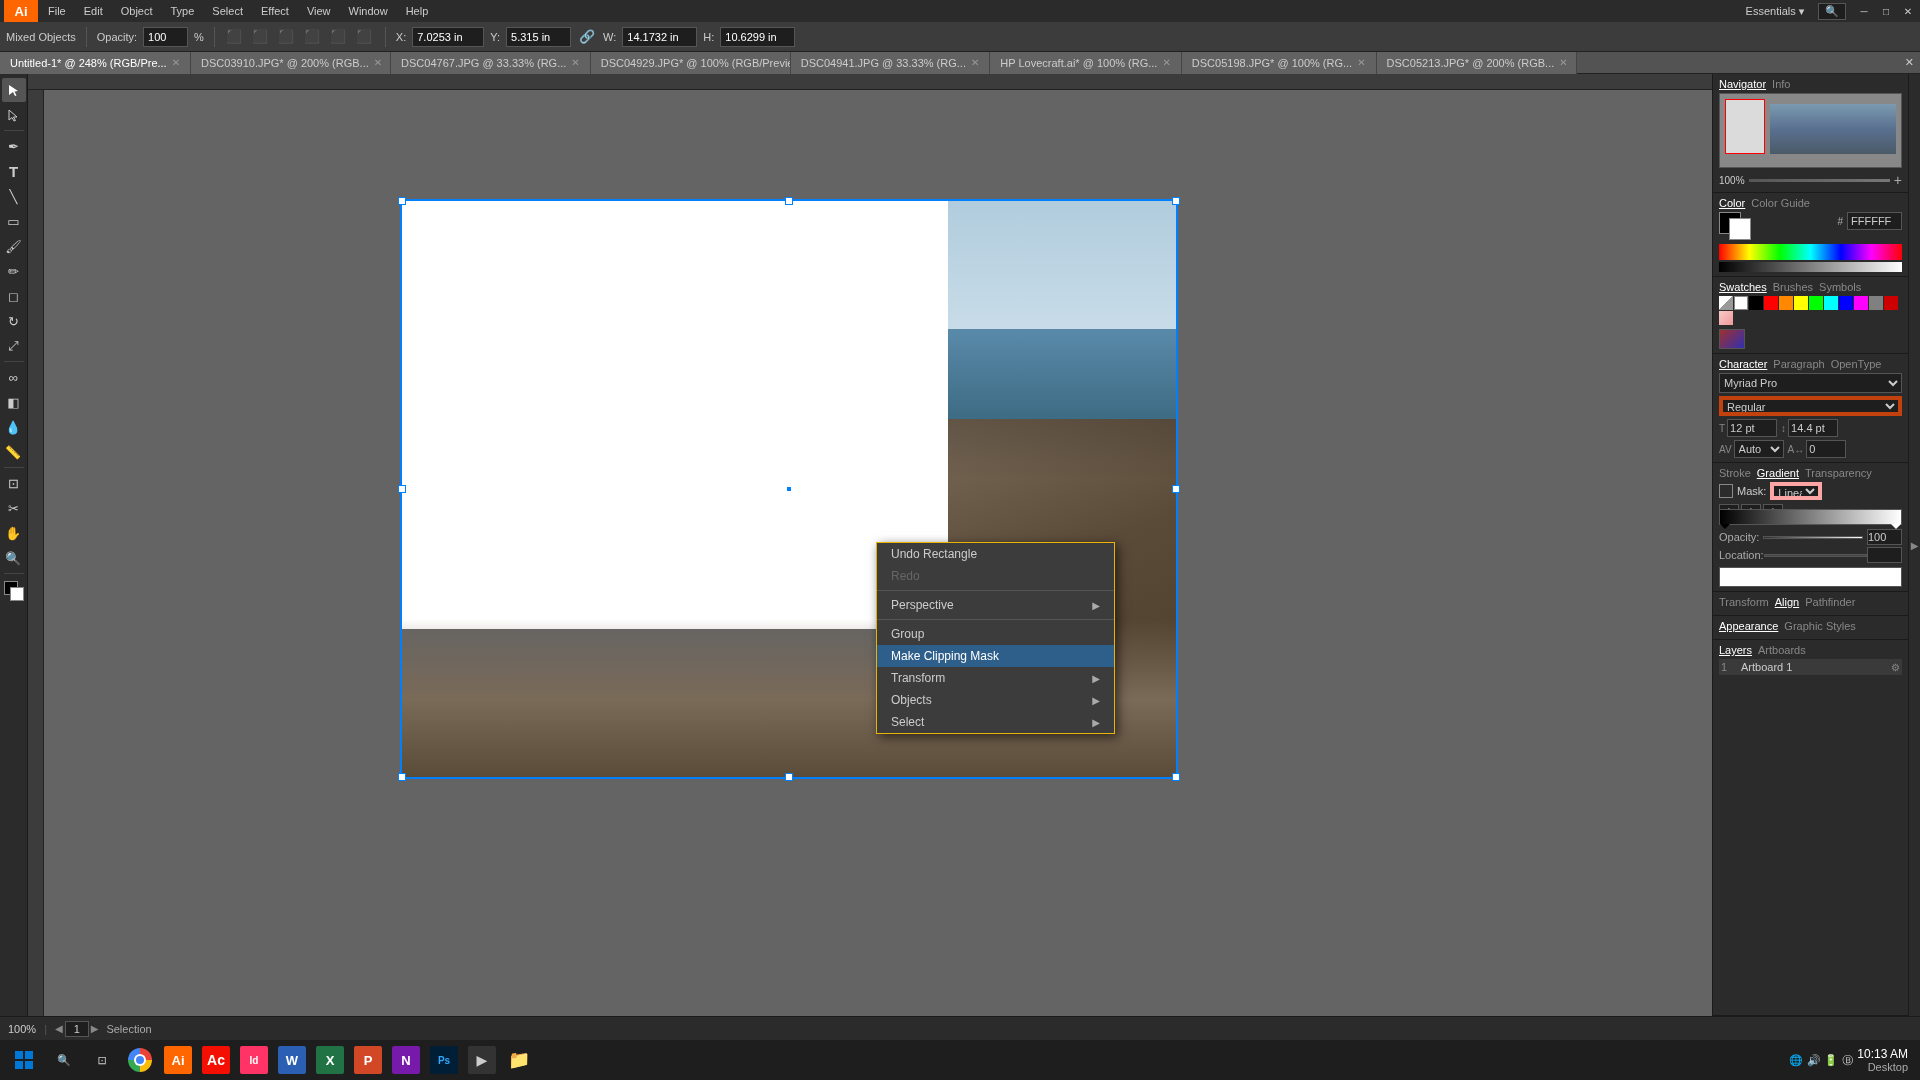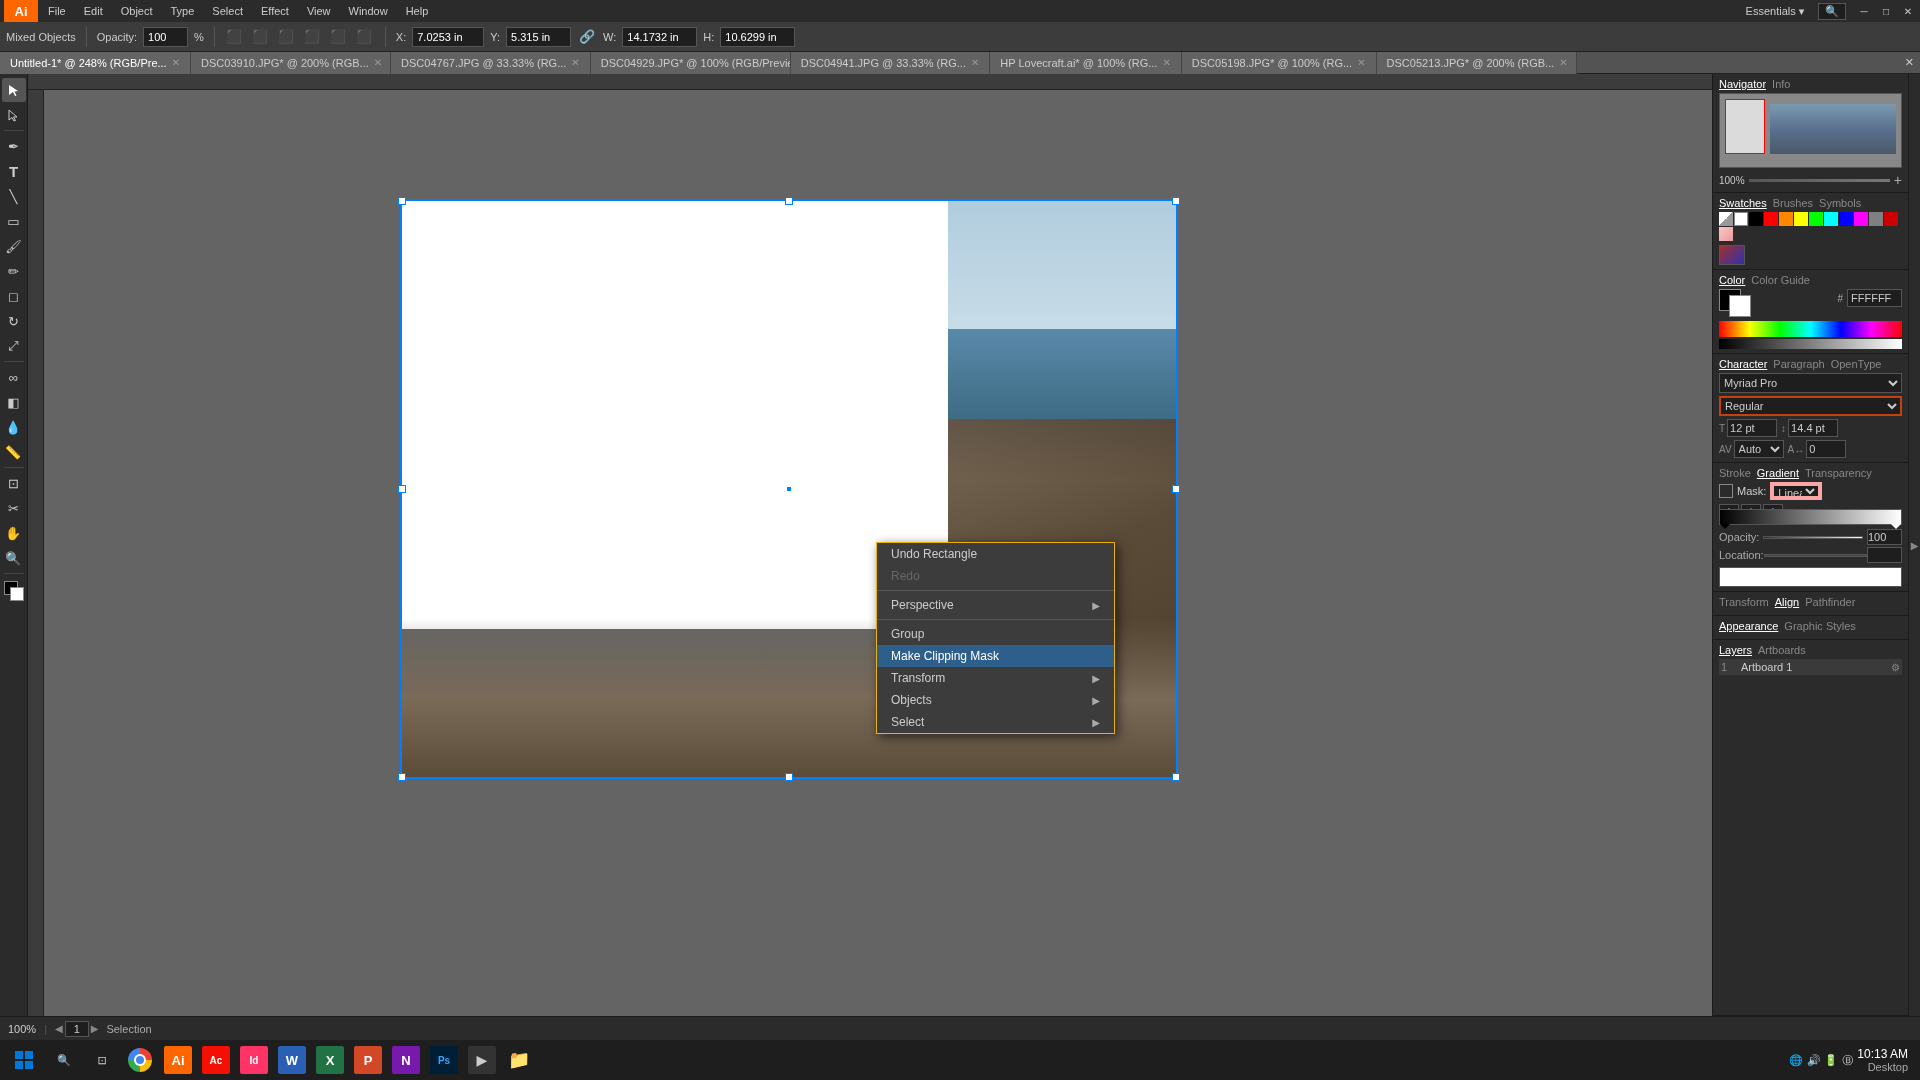--- a/index.html
+++ b/index.html
@@ -273,20 +273,39 @@
       </div>
       <div style="display:flex;align-items:center;gap:4px;margin-top:4px;">
         <span style="font-size:10px;color:#ccc;">100%</span>
         <div style="flex:1;height:3px;background:linear-gradient(to right,#555,#777);"></div>
         <span style="font-size:14px;color:#aaa;cursor:pointer;">+</span>
       </div>
     </div>
 
     <div class="panel-section">
       <div class="panel-section-tabs">
+        <span class="panel-section-tab active">Color</span>
+        <span class="panel-section-tab">Color Guide</span>
+      </div>
+      <div style="display:flex;align-items:flex-start;gap:4px;margin-bottom:4px;">
+        <div style="position:relative;width:36px;height:28px;">
+          <div style="position:absolute;top:0;left:0;width:22px;height:22px;background:#000;border:1px solid #888;"></div>
+          <div style="position:absolute;top:6px;left:10px;width:22px;height:22px;background:#fff;border:1px solid #888;"></div>
+        </div>
+        <div style="margin-left:auto;display:flex;align-items:center;gap:4px;">
+          <span style="font-size:10px;color:#aaa;">#</span>
+          <input style="background: rgb(30, 30, 30); border: 1px solid rgb(85, 85, 85); color: rgb(204, 204, 204); font-size: 11px; width: 55px; height: 18px; padding: 0px 3px;" value="FFFFFF">
+        </div>
+      </div>
+      <div style="width:100%;height:16px;background:linear-gradient(to right,#ff0000,#ffff00,#00ff00,#00ffff,#0000ff,#ff00ff,#ff0000);margin-bottom:2px;"></div>
+      <div style="width:100%;height:10px;background:linear-gradient(to right,#000,#fff);"></div>
+    </div>
+
+    <div class="panel-section">
+      <div class="panel-section-tabs">
         <span class="panel-section-tab active">Swatches</span>
         <span class="panel-section-tab">Brushes</span>
         <span class="panel-section-tab">Symbols</span>
       </div>
       <div style="display:flex;flex-wrap:wrap;gap:1px;">
         <div style="width:14px;height:14px;background:linear-gradient(135deg,#fff 50%,#999 50%);"></div>
         <div style="width:14px;height:14px;background:#fff;border:1px solid #888;"></div>
         <div style="width:14px;height:14px;background:#000;"></div>
         <div style="width:14px;height:14px;background:#f00;"></div>
         <div style="width:14px;height:14px;background:#ff8800;"></div>
@@ -299,47 +318,28 @@
         <div style="width:14px;height:14px;background:#c00;"></div>
         <div style="width:14px;height:14px;background:linear-gradient(135deg,#f9c9c9,#ee9999);"></div>
       </div>
       <div style="display:flex;align-items:center;gap:2px;margin-top:4px;">
         <div style="display:flex;width:26px;height:20px;align-items:center;justify-content:center;background:linear-gradient(135deg,#9f3030,#3030af);border:1px solid #555;"></div>
       </div>
     </div>
 
     <div class="panel-section">
       <div class="panel-section-tabs">
-        <span class="panel-section-tab active">Color</span>
-        <span class="panel-section-tab">Color Guide</span>
-      </div>
-      <div style="display:flex;align-items:flex-start;gap:4px;margin-bottom:4px;">
-        <div style="position:relative;width:36px;height:28px;">
-          <div style="position:absolute;top:0;left:0;width:22px;height:22px;background:#000;border:1px solid #888;"></div>
-          <div style="position:absolute;top:6px;left:10px;width:22px;height:22px;background:#fff;border:1px solid #888;"></div>
-        </div>
-        <div style="margin-left:auto;display:flex;align-items:center;gap:4px;">
-          <span style="font-size:10px;color:#aaa;">#</span>
-          <input style="background: rgb(30, 30, 30); border: 1px solid rgb(85, 85, 85); color: rgb(204, 204, 204); font-size: 11px; width: 55px; height: 18px; padding: 0px 3px;" value="FFFFFF">
-        </div>
-      </div>
-      <div style="width:100%;height:16px;background:linear-gradient(to right,#ff0000,#ffff00,#00ff00,#00ffff,#0000ff,#ff00ff,#ff0000);margin-bottom:2px;"></div>
-      <div style="width:100%;height:10px;background:linear-gradient(to right,#000,#fff);"></div>
-    </div>
-
-    <div class="panel-section">
-      <div class="panel-section-tabs">
         <span class="panel-section-tab active">Character</span>
         <span class="panel-section-tab">Paragraph</span>
         <span class="panel-section-tab">OpenType</span>
       </div>
       <select style="background:#1e1e1e;border:1px solid #555;color:#ccc;font-size:11px;width:100%;height:20px;margin-bottom:3px;">
         <option>Myriad Pro</option>
       </select>
-      <select style="background:#1e1e1e;border:2px solid #c2410c;color:#ccc;font-size:11px;width:100%;height:20px;margin-bottom:3px;">
+      <select style="background:#1e1e1e;border:4px solid #c2410c;color:#ccc;font-size:11px;width:100%;height:20px;margin-bottom:3px;">
         <option>Regular</option>
       </select>
       <div style="display:flex;gap:4px;margin-bottom:3px;">
         <div style="display:flex;align-items:center;gap:2px;">
           <span style="font-size:10px;color:#888;">T</span>
           <input style="background: rgb(30, 30, 30); border: 1px solid rgb(85, 85, 85); color: rgb(204, 204, 204); font-size: 11px; width: 50px; height: 18px; padding: 0px 2px;" value="12 pt">
         </div>
         <div style="display:flex;align-items:center;gap:2px;">
           <span style="font-size:10px;color:#888;">↕</span>
           <input style="background: rgb(30, 30, 30); border: 1px solid rgb(85, 85, 85); color: rgb(204, 204, 204); font-size: 11px; width: 50px; height: 18px; padding: 0px 2px;" value="14.4 pt">
@@ -456,21 +456,21 @@
   <div class="taskbar-icon" style="background:#1e1e1e;">
     <div style="width:24px;height:24px;border-radius:50%;background:conic-gradient(#ea4335 0deg 90deg,#fbbc05 90deg 180deg,#34a853 180deg 270deg,#4285f4 270deg 360deg);position:relative;">
       <div style="position:absolute;top:6px;left:6px;width:12px;height:12px;border-radius:50%;background:#fff;"></div>
       <div style="position:absolute;top:8px;left:8px;width:8px;height:8px;border-radius:50%;background:#4285f4;"></div>
     </div>
   </div>
   <div class="taskbar-icon">
     <div style="width:28px;height:28px;background:#ff6600;display:flex;align-items:center;justify-content:center;color:#fff;font-weight:bold;font-size:13px;border-radius:2px;">Ai</div>
   </div>
   <div class="taskbar-icon">
-    <div style="width:28px;height:28px;background:#f40f02;display:flex;align-items:center;justify-content:center;color:#fff;font-weight:bold;font-size:10px;border-radius:2px;">Ac</div>
+    <div style="width:28px;height:28px;background:#f40f02;display:flex;align-items:center;justify-content:center;color:#fff;font-weight:bold;font-size:14px;border-radius:2px;">Ac</div>
   </div>
   <div class="taskbar-icon">
     <div style="width:28px;height:28px;background:#ff3366;display:flex;align-items:center;justify-content:center;color:#fff;font-weight:bold;font-size:10px;border-radius:2px;">Id</div>
   </div>
   <div class="taskbar-icon">
     <div style="width:28px;height:28px;background:#2b5fb4;display:flex;align-items:center;justify-content:center;color:#fff;font-weight:bold;font-size:13px;border-radius:2px;">W</div>
   </div>
   <div class="taskbar-icon">
     <div style="width:28px;height:28px;background:#217346;display:flex;align-items:center;justify-content:center;color:#fff;font-weight:bold;font-size:13px;border-radius:2px;">X</div>
   </div>

